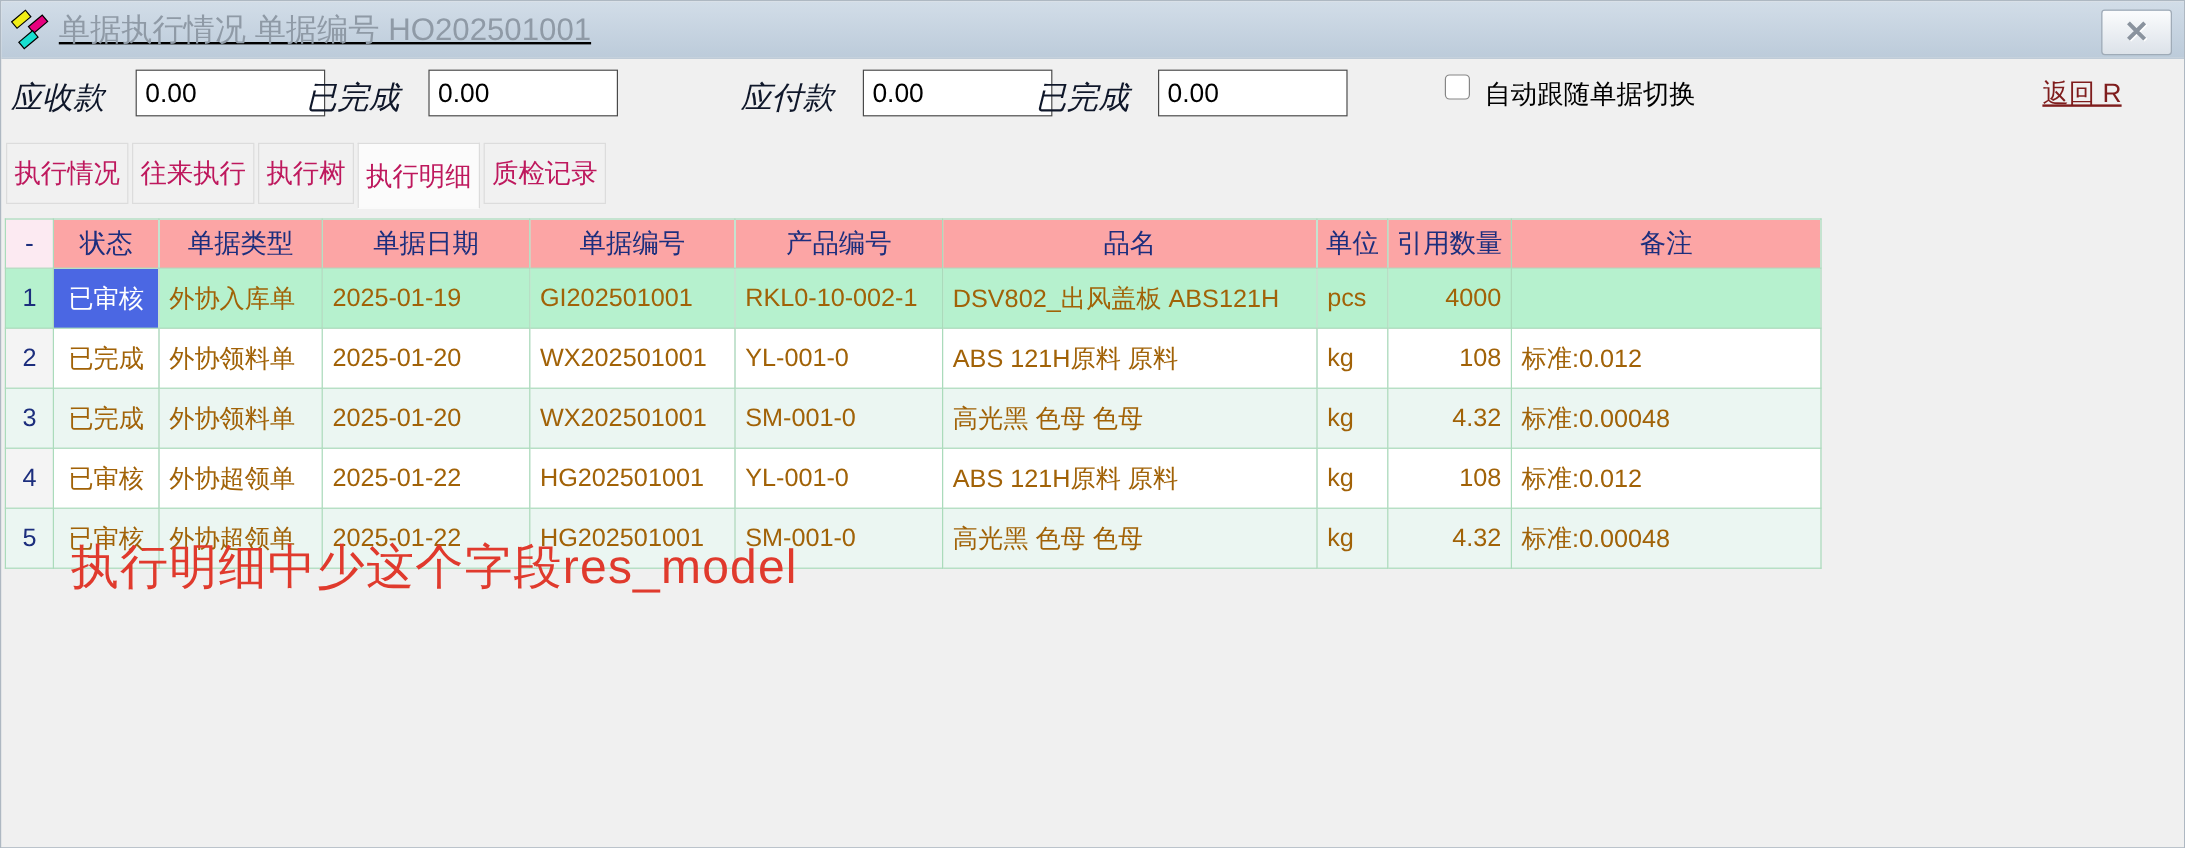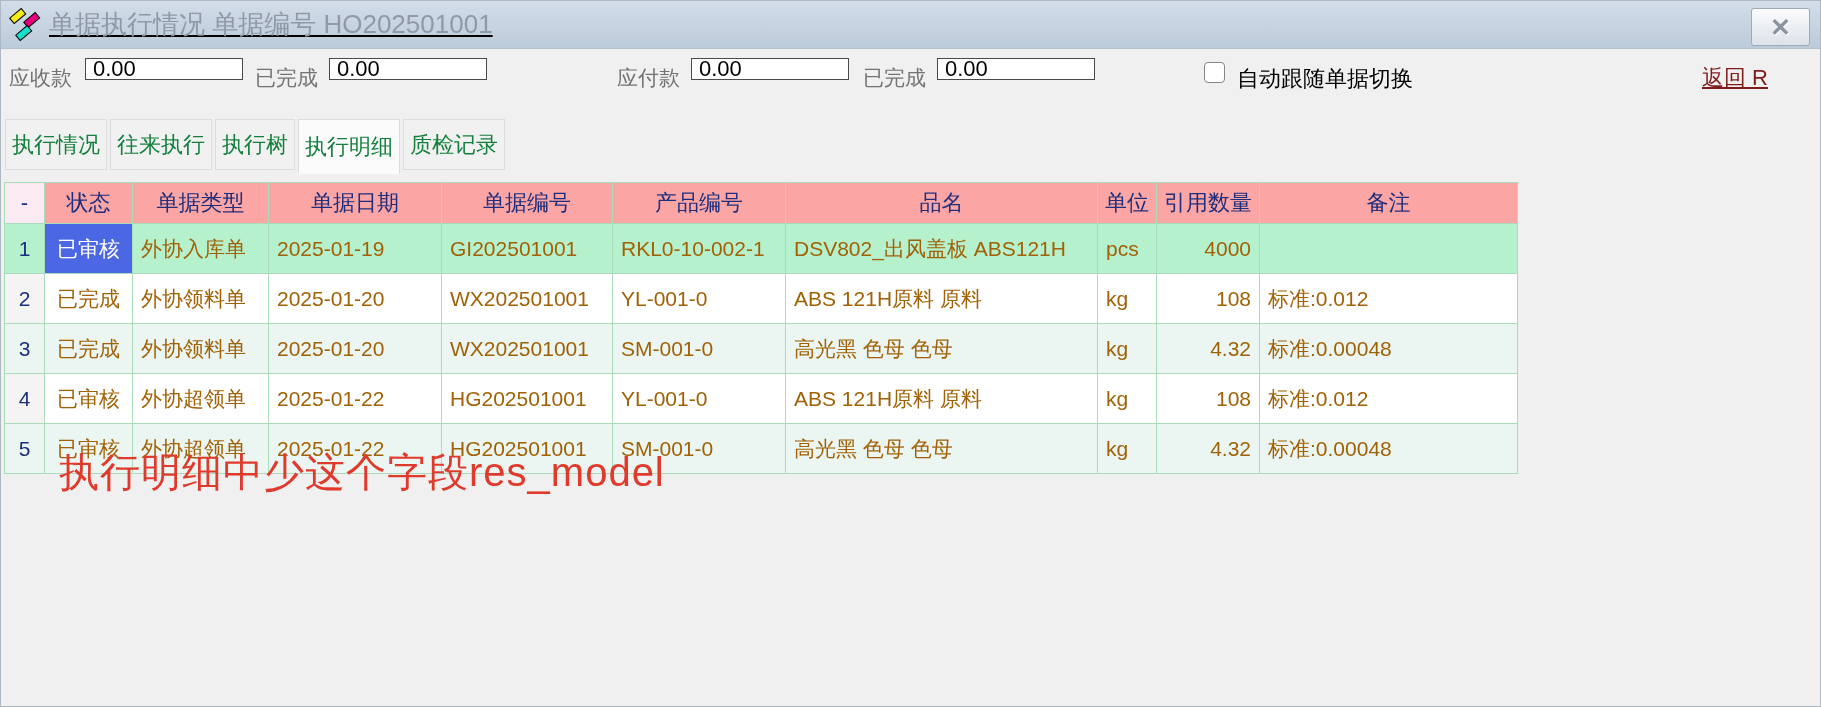--- a/index.html
+++ b/index.html
@@ -11,34 +11,34 @@
               background:linear-gradient(#d2dde8,#bccbda); display:flex; align-items:center;
               padding-left:8px; box-sizing:border-box; border-bottom:1px solid #b3c2d1;text-decoration:underline; }
   .app-icon { width:32px; height:36px; margin-right:8px; flex:0 0 auto; }
   .title { font-size:26px; color:#8f9aa6; white-space:nowrap; }
   .close-btn { position:absolute; top:7px; right:10px; width:57px; height:36px;
                background:linear-gradient(#fbfcfd,#dce2e9); border:1px solid #9fabb7; border-radius:3px;
                display:flex; align-items:center; justify-content:center; cursor:default; }
   .close-x { font-size:25px; font-weight:bold; color:#8a939e; text-shadow:1px 1px 0 #fff; line-height:1; }
 
   
-  .flabel { position:absolute; top:63px; font-size:21px; color:#737373; white-space:nowrap; }
-  .finput { position:absolute; top:57px; height:22px; width:158px; border:1px solid #4a4a4a;
+  .flabel { position:absolute; top:63px; font-size:26px; color:#0f172a; white-space:nowrap;font-style:italic; }
+  .finput { position:absolute; top:57px; height:39px; width:158px; border:1px solid #4a4a4a;
             background:#fff; font-size:22px; padding:0 7px; box-sizing:border-box;
-            font-family:"Liberation Sans", sans-serif; color:#000; }
+            font-family:"Liberation Sans", sans-serif; color:#000;margin-left:28px; }
   .checkbox { position:absolute; left:1203px; top:61px; width:21px; height:21px; background:#fff;
               border:1px solid #868686; border-radius:4px; box-sizing:border-box; }
   .cb-label { position:absolute; left:1236px; top:63px; font-size:22px; color:#000; }
   .return-link { position:absolute; right:52px; top:62px; font-size:22px; color:#7f1d1d;
                  text-decoration:underline; cursor:pointer; }
 
   
   .tabs { position:absolute; top:118px; left:4px; height:51px; display:flex; gap:3px; }
   .tab { box-sizing:border-box; height:51px; border:1px solid #dcdcdc; padding:0 6px;
-         display:flex; align-items:center; font-size:22px; color:#15803d; background:#f1f1f1;
+         display:flex; align-items:center; font-size:22px; color:#be185d; background:#f1f1f1;
          white-space:nowrap; cursor:default; }
   .tab.active { background:#fbfbfb; border-bottom-color:#fbfbfb; height:55px; }
 
   
   .grid { position:absolute; top:181px; left:3px; width:1513px; border-collapse:collapse;
           table-layout:fixed; font-size:21px; }
   .grid th { height:40px; background:#fca5a5; color:#1c2e7d; font-weight:normal; font-size:22px;
              border:1px solid #aadbbb; padding:0; white-space:nowrap; overflow:hidden; }
   .grid th.pink { background:#fceaf2; }
   .grid td { height:50px; border:1px solid #aadbbb; padding:0 8px; background:#fff;

